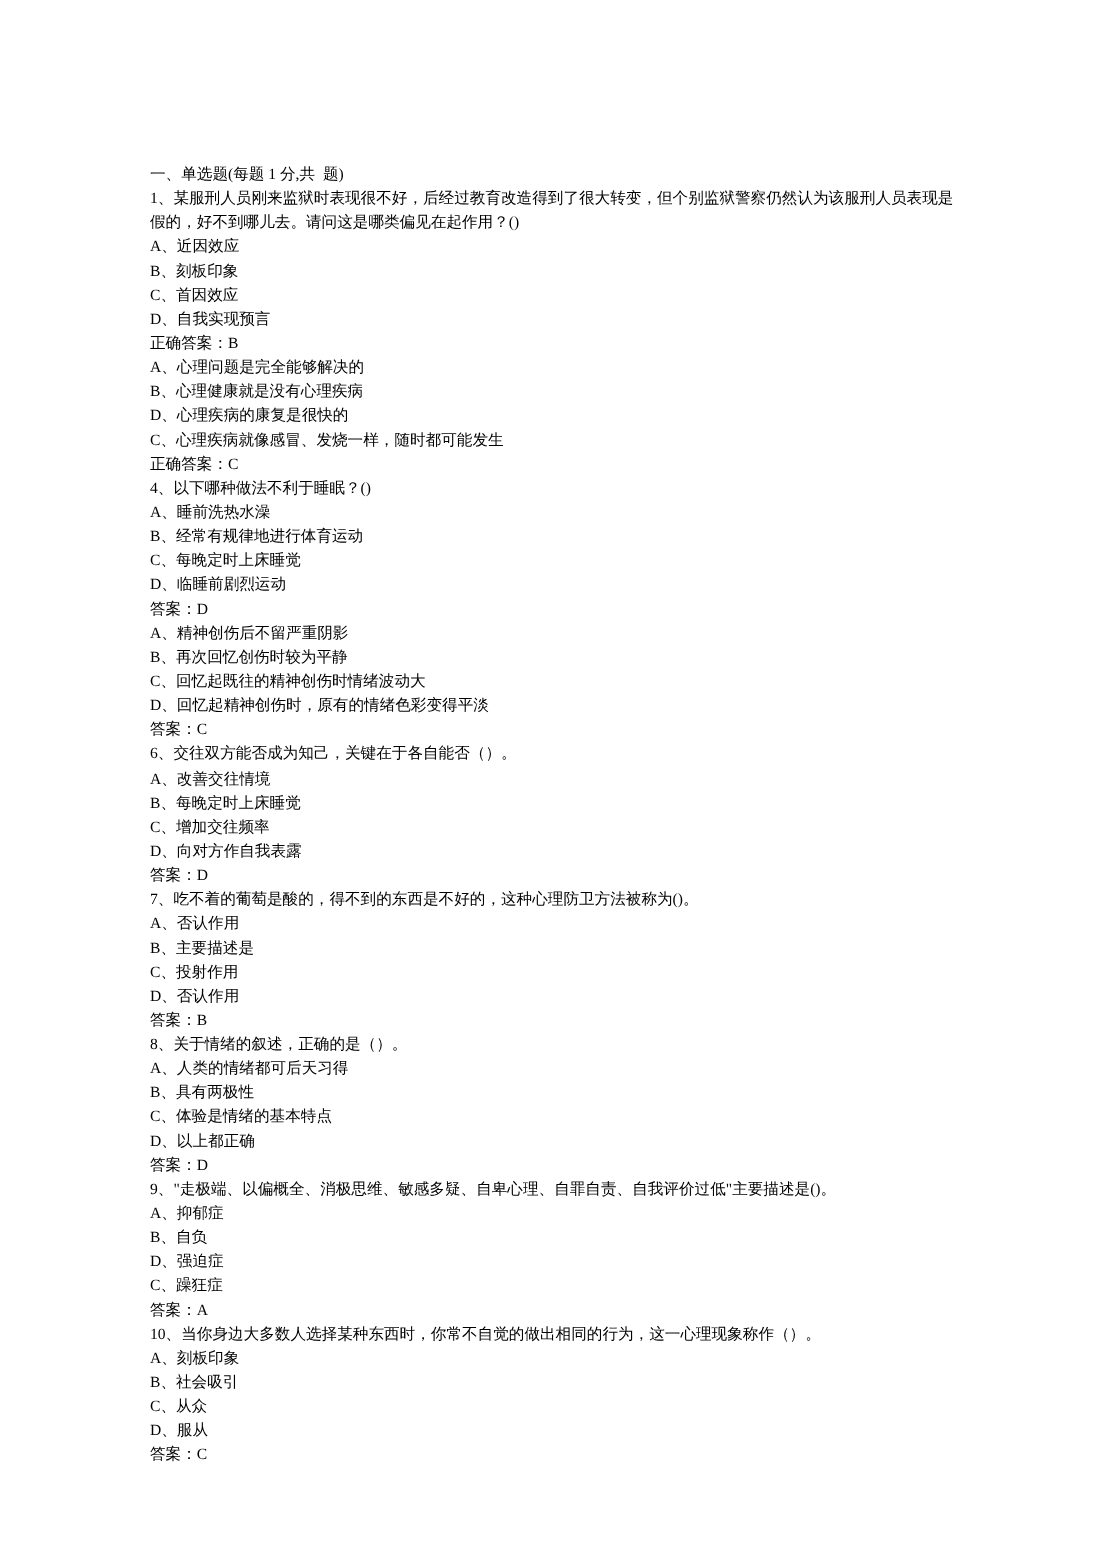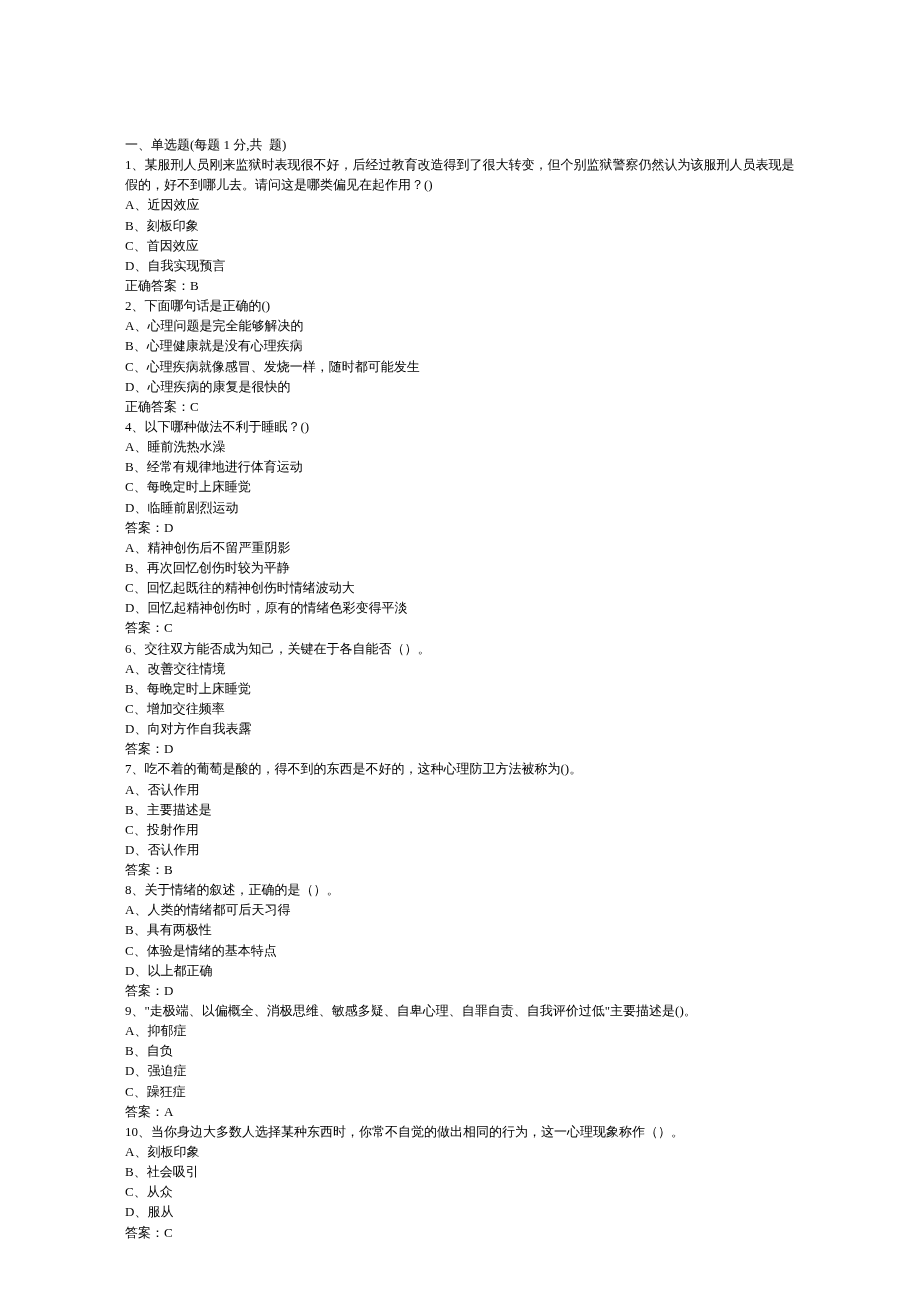--- a/index.html
+++ b/index.html
@@ -24,25 +24,24 @@
 <body>
 
 <div id="root">
     <div class="line">一、单选题(每题 1 分,共  题)</div>
     <div class="line">1、某服刑人员刚来监狱时表现很不好，后经过教育改造得到了很大转变，但个别监狱警察仍然认为该服刑人员表现是假的，好不到哪儿去。请问这是哪类偏见在起作用？()</div>
     <div class="line">A、近因效应</div>
     <div class="line">B、刻板印象</div>
     <div class="line">C、首因效应</div>
     <div class="line">D、自我实现预言</div>
     <div class="line">正确答案：B</div>
-    <div class="line">2、下面哪句话是正确的()</div>
     <div class="line">A、心理问题是完全能够解决的</div>
     <div class="line">B、心理健康就是没有心理疾病</div>
+    <div class="line">D、心理疾病的康复是很快的</div>
     <div class="line">C、心理疾病就像感冒、发烧一样，随时都可能发生</div>
-    <div class="line">D、心理疾病的康复是很快的</div>
     <div class="line">正确答案：C</div>
     <div class="line">4、以下哪种做法不利于睡眠？()</div>
     <div class="line">A、睡前洗热水澡</div>
     <div class="line">B、经常有规律地进行体育运动</div>
     <div class="line">C、每晚定时上床睡觉</div>
     <div class="line">D、临睡前剧烈运动</div>
     <div class="line">答案：D</div>
     <div class="line">A、精神创伤后不留严重阴影</div>
     <div class="line">B、再次回忆创伤时较为平静</div>
     <div class="line">C、回忆起既往的精神创伤时情绪波动大</div>

